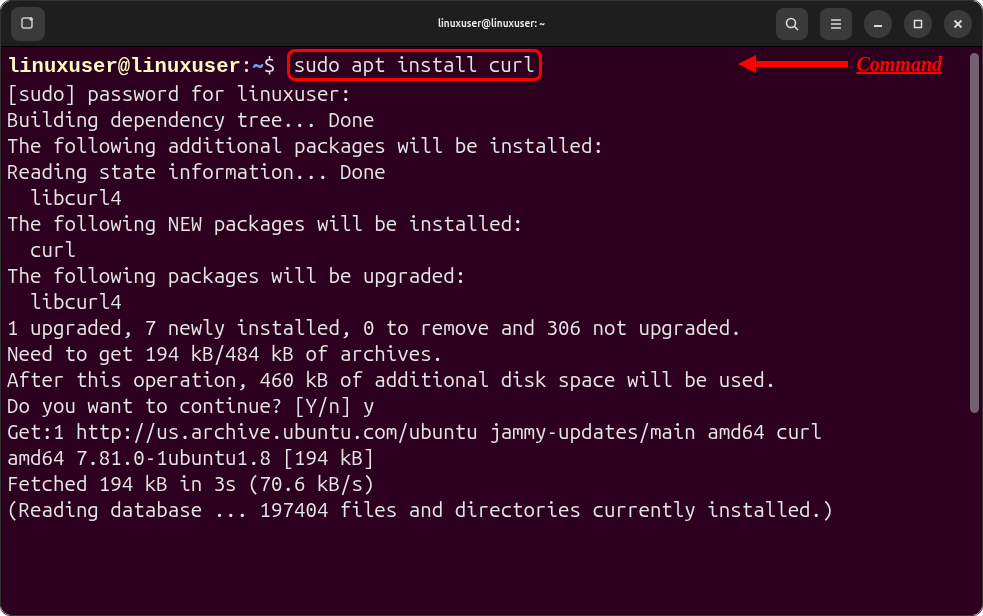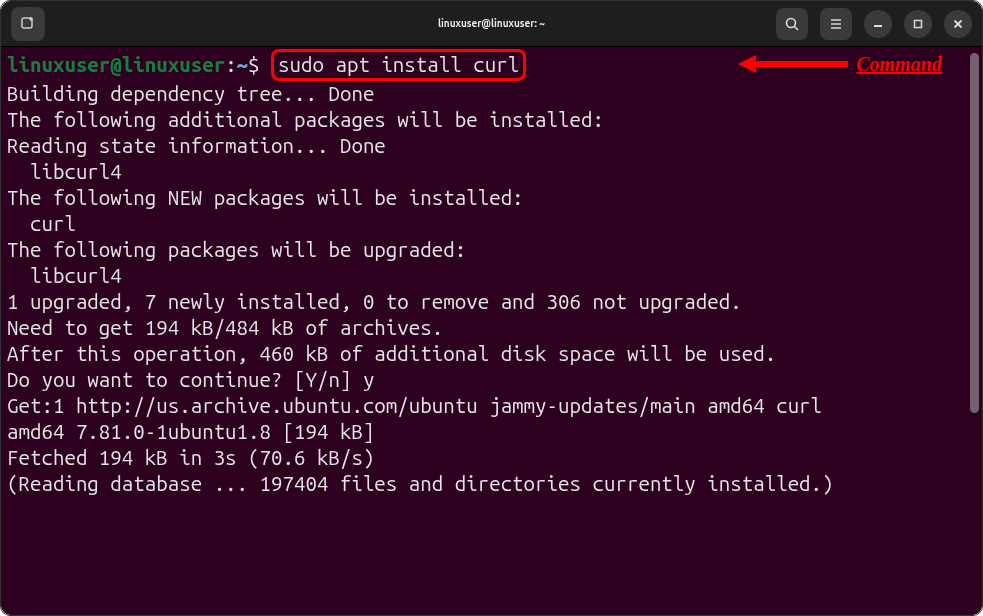--- a/index.html
+++ b/index.html
@@ -79,21 +79,21 @@
     color: #e6e6e6;
     font-size: 20.5px;
     line-height: 26px;
     padding: 4px 6px 4px 6px;
     position: relative;
     overflow: hidden;
     border-bottom-left-radius: 10px;
     border-bottom-right-radius: 10px;
   }
   .line { white-space: pre; }
-  .prompt-user { color: #15803d; font-weight: bold; }
+  .prompt-user { color: #fef9c3; font-weight: bold; font-family: Liberation Mono, monospace; }
   .prompt-path { color: #6aa6e0; font-weight: bold; }
   .prompt-dollar { color: #e6e6e6; }
   .cmd { color: #e5e5e5; }
   .highlight-box {
     border: 3px solid #ff0000;
     border-radius: 8px;
     padding: 0 4px;
     display: inline-block;
     line-height: 26px;
     margin-top: -2px;
@@ -196,20 +196,21 @@
 
     <div class="annotation">
       <div class="arrow">
         <div class="head"></div>
         <div class="shaft"></div>
       </div>
       <span class="label">Command</span>
     </div>
 
     <div class="line"><span class="prompt-user">linuxuser@linuxuser</span><span class="prompt-dollar">:</span><span class="prompt-path">~</span><span class="prompt-dollar">$</span> <span class="highlight-box"><span class="cmd">sudo apt install curl</span></span></div>
+    <div class="line">[sudo] password for linuxuser:</div>
     <div class="line">Building dependency tree... Done</div>
     <div class="line">The following additional packages will be installed:</div>
     <div class="line">Reading state information... Done</div>
     <div class="line">  libcurl4</div>
     <div class="line">The following NEW packages will be installed:</div>
     <div class="line">  curl</div>
     <div class="line">The following packages will be upgraded:</div>
     <div class="line">  libcurl4</div>
     <div class="line">1 upgraded, 7 newly installed, 0 to remove and 306 not upgraded.</div>
     <div class="line">Need to get 194 kB/484 kB of archives.</div>

